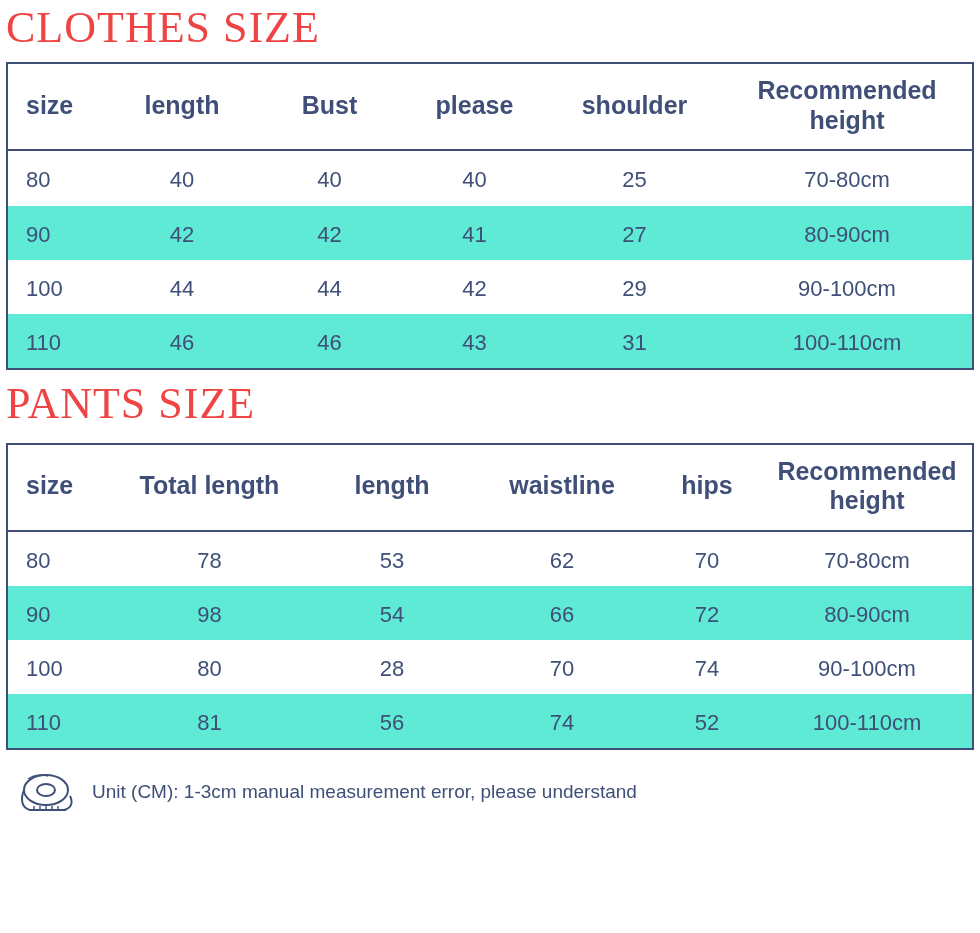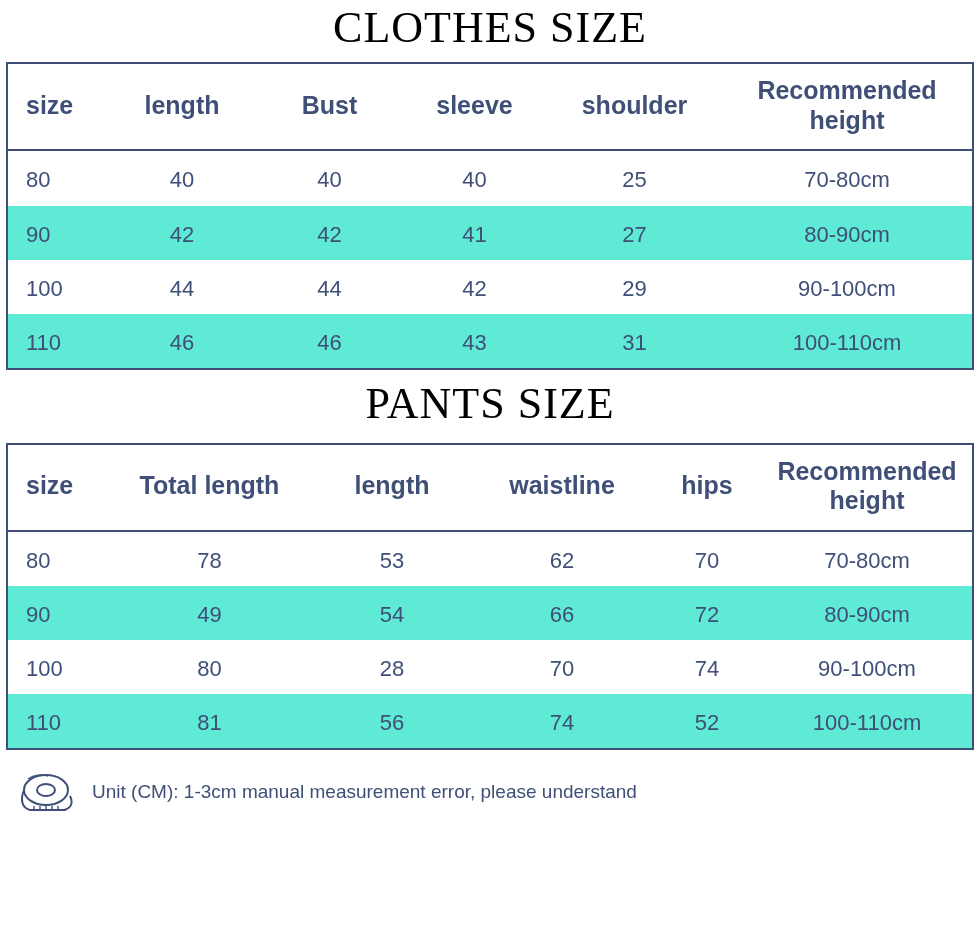--- a/index.html
+++ b/index.html
@@ -18,22 +18,21 @@
     width: 980px;
     height: 933px;
     position: relative;
     box-sizing: border-box;
     padding: 0 6px;
   }
   .section-title {
     font-family: "Liberation Serif", serif;
     font-size: 44px;
     letter-spacing: 1px;
-    color: #000000;
-    text-align: center;
+    color: #ef4444;
     font-weight: 400;
     line-height: 1.1;
   }
   .title-clothes {
     padding-top: 4px;
     padding-bottom: 8px;
   }
   .title-pants {
     padding-top: 8px;
     padding-bottom: 12px;
@@ -101,21 +100,21 @@
       <col style="width:145px">
       <col style="width:145px">
       <col style="width:175px">
       <col style="width:251px">
     </colgroup>
     <thead>
       <tr>
         <th class="col-first">size</th>
         <th>length</th>
         <th>Bust</th>
-        <th>sleeve</th>
+        <th>please</th>
         <th>shoulder</th>
         <th>Recommended height</th>
       </tr>
     </thead>
     <tbody>
       <tr>
         <td class="col-first">80</td>
         <td>40</td>
         <td>40</td>
         <td>40</td>
@@ -174,21 +173,21 @@
       <tr>
         <td class="col-first">80</td>
         <td>78</td>
         <td>53</td>
         <td>62</td>
         <td>70</td>
         <td>70-80cm</td>
       </tr>
       <tr class="alt">
         <td class="col-first">90</td>
-        <td>49</td>
+        <td>98</td>
         <td>54</td>
         <td>66</td>
         <td>72</td>
         <td>80-90cm</td>
       </tr>
       <tr>
         <td class="col-first">100</td>
         <td>80</td>
         <td>28</td>
         <td>70</td>

